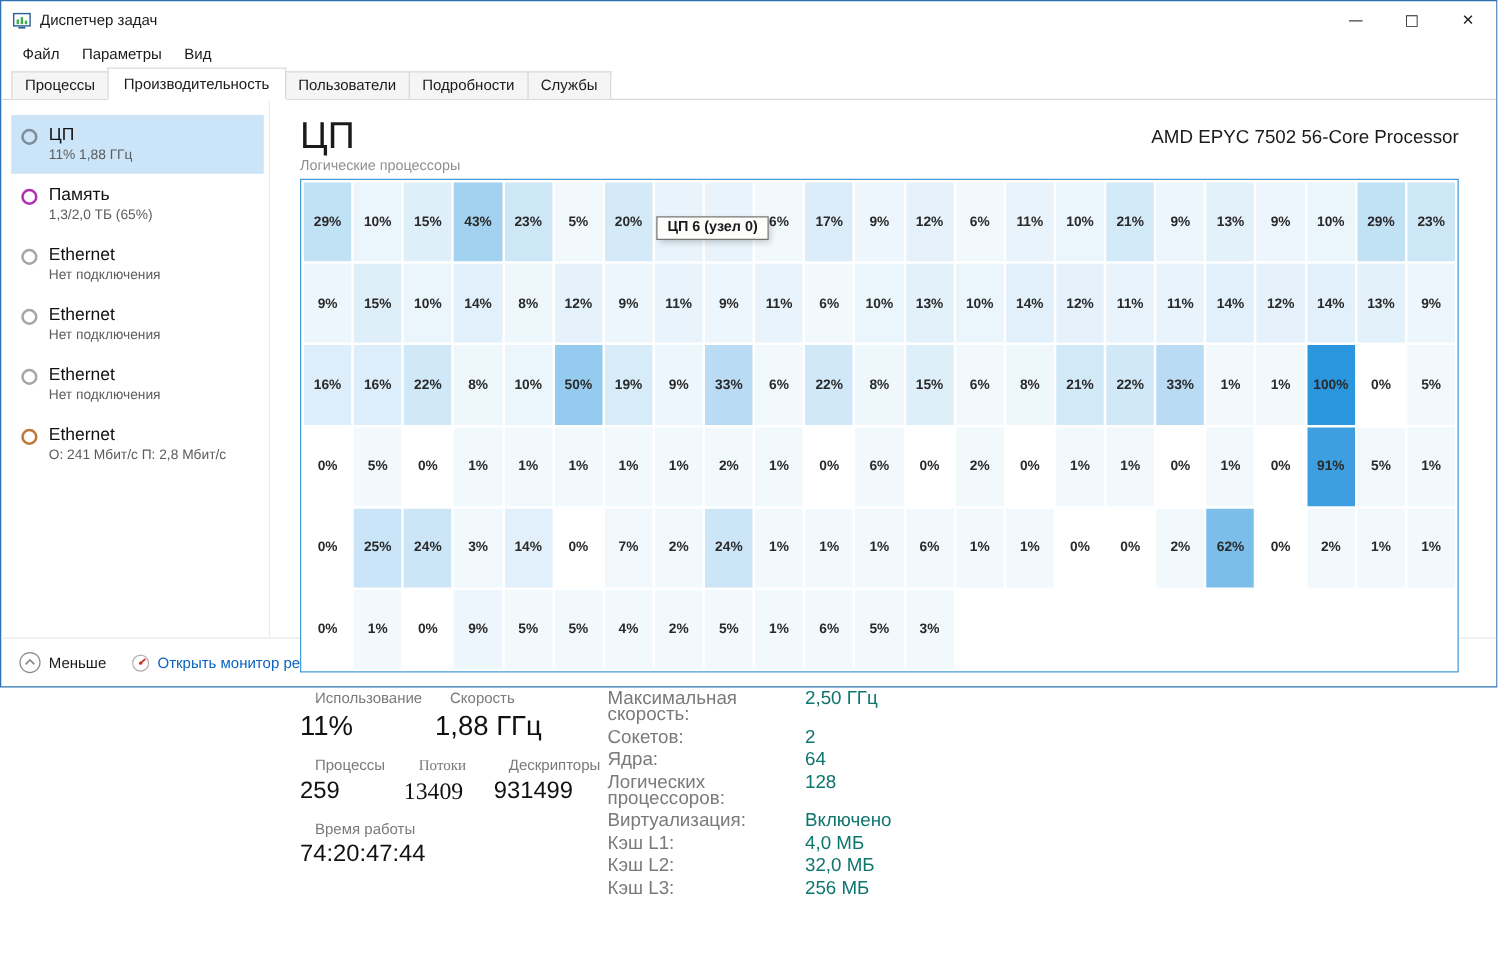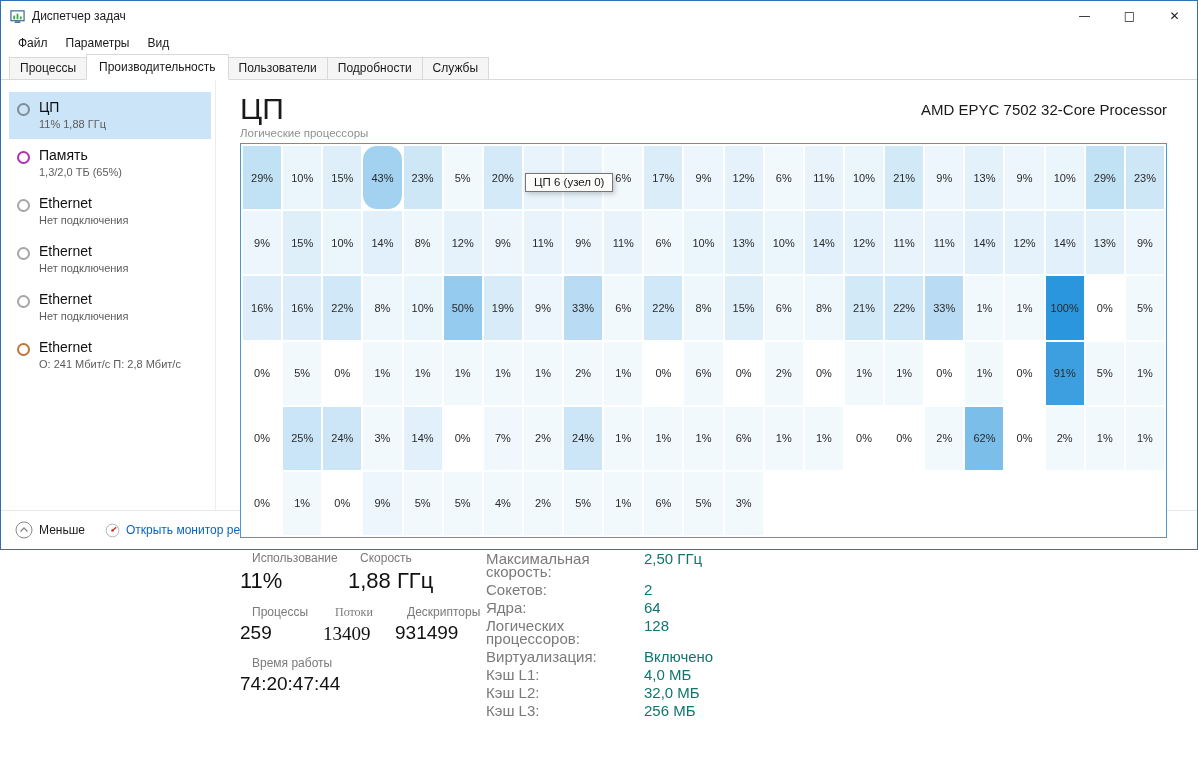--- a/index.html
+++ b/index.html
@@ -32,21 +32,21 @@
   .ring { position:absolute; left:8px; top:11px; width:13px; height:13px; border:2px solid #999; border-radius:50%; }
   .si-title { font-size:14px; color:#111; }
   .si-sub { font-size:11px; color:#5c5c5c; margin-top:3px; }
 
   .main { flex:1 1 auto; padding:12px 30px 0 24px; position:relative; min-width:0; }
   .main-header { display:flex; justify-content:space-between; align-items:flex-end; }
   .main-header h1 { font-size:30px; font-weight:400; line-height:34px; }
   .cpu-name { font-size:15px; color:#1a1a1a; margin-bottom:8px; }
   .grid-label { font-size:11.5px; color:#909090; margin-top:1px; }
 
-  .heatmap-wrap { position:relative; margin-top:4px; }
+  .heatmap-wrap { position:relative; margin-top:4px;font-weight:bold; }
   .heatmap { height:395px; display:grid; grid-template-columns:repeat(23, 1fr); grid-auto-rows:1fr; gap:2px; padding:2px; border:1px solid #449bd8; background:#fff; }
   .cell { display:flex; align-items:center; justify-content:center; font-size:11px; color:#2a2a2a; overflow:hidden; }
   .tooltip { position:absolute; left:285px; top:30px; background:#fdfdfb; border:1px solid #767676; padding:2px 8px 3px; font-size:11.5px; box-shadow:2px 2px 5px rgba(0,0,0,.2); white-space:nowrap; z-index:5; }
 
   
   .stats { display:flex; margin-top:13px; }
   .stats-left { width:246px; flex:0 0 auto; }
   .stat-row { display:flex; margin-bottom:11px; }
   .stat-block { flex:0 0 auto; }
   .stat-block.w1 { width:108px; } .stat-block.w2 { width:83px; } .stat-block.w3 { width:72px;font-family:Liberation Serif, serif; }
@@ -130,30 +130,30 @@
         <div class="side-item">
           <span class="ring" style="border-color: rgb(191, 118, 54);"></span>
           <div class="si-title">Ethernet</div>
           <div class="si-sub">О: 241 Мбит/с П: 2,8 Мбит/с</div>
         </div>
       </div>
 
     <div class="main">
       <div class="main-header">
         <h1>ЦП</h1>
-        <span class="cpu-name">AMD EPYC 7502 32-Core Processor</span>
+        <span class="cpu-name">AMD EPYC 7502 56-Core Processor</span>
       </div>
       <div class="grid-label">Логические процессоры</div>
 
       <div class="heatmap-wrap">
         <div class="heatmap" id="heatmap">
             <div class="cell" style="background: rgb(193, 225, 245);">29%</div>
             <div class="cell" style="background: rgb(234, 245, 252);">10%</div>
             <div class="cell" style="background: rgb(223, 239, 250);">15%</div>
-            <div class="cell" style="background: rgb(163, 210, 240); border-radius: 14px;">43%</div>
+            <div class="cell" style="background: rgb(163, 210, 240);">43%</div>
             <div class="cell" style="background: rgb(206, 231, 247);">23%</div>
             <div class="cell" style="background: rgb(242, 249, 253);">5%</div>
             <div class="cell" style="background: rgb(212, 234, 248);">20%</div>
             <div class="cell" style="background: rgb(232, 243, 251);">11%</div>
             <div class="cell" style="background: rgb(232, 243, 251);">11%</div>
             <div class="cell" style="background: rgb(242, 249, 253);">6%</div>
             <div class="cell" style="background: rgb(219, 237, 249);">17%</div>
             <div class="cell" style="background: rgb(236, 246, 252);">9%</div>
             <div class="cell" style="background: rgb(229, 242, 251);">12%</div>
             <div class="cell" style="background: rgb(242, 249, 253);">6%</div>

